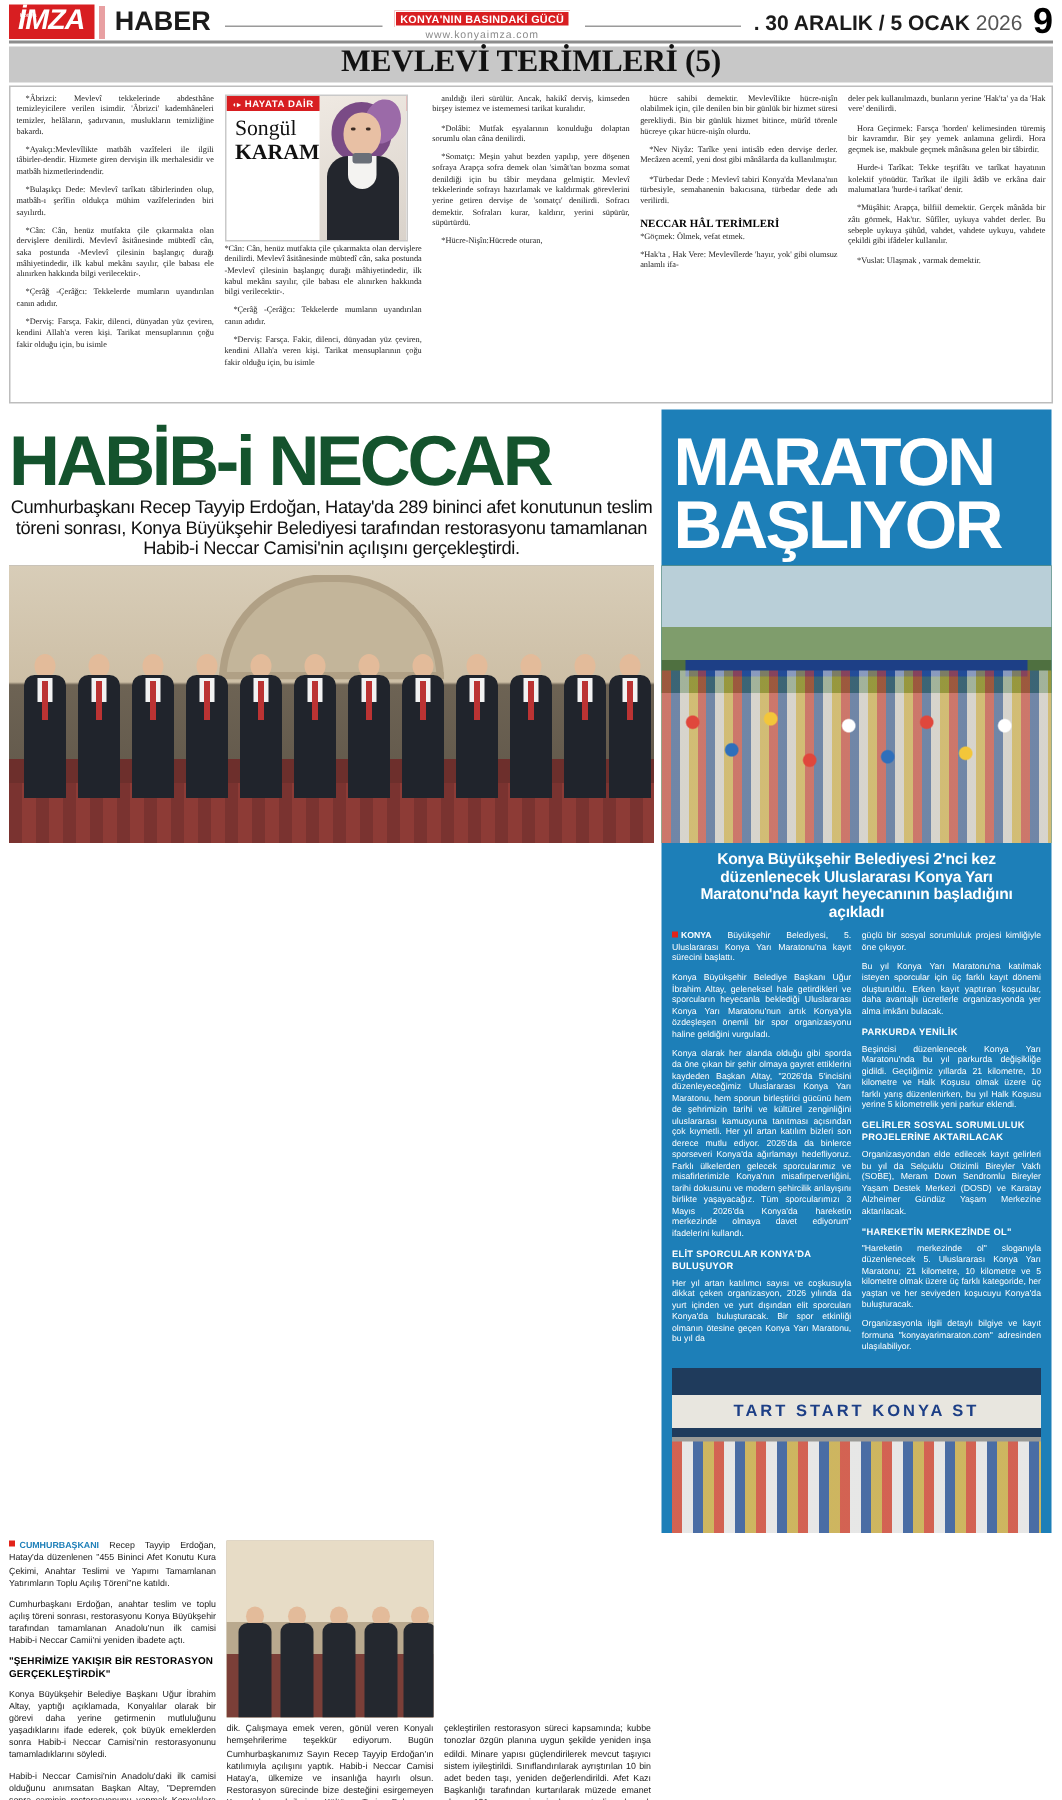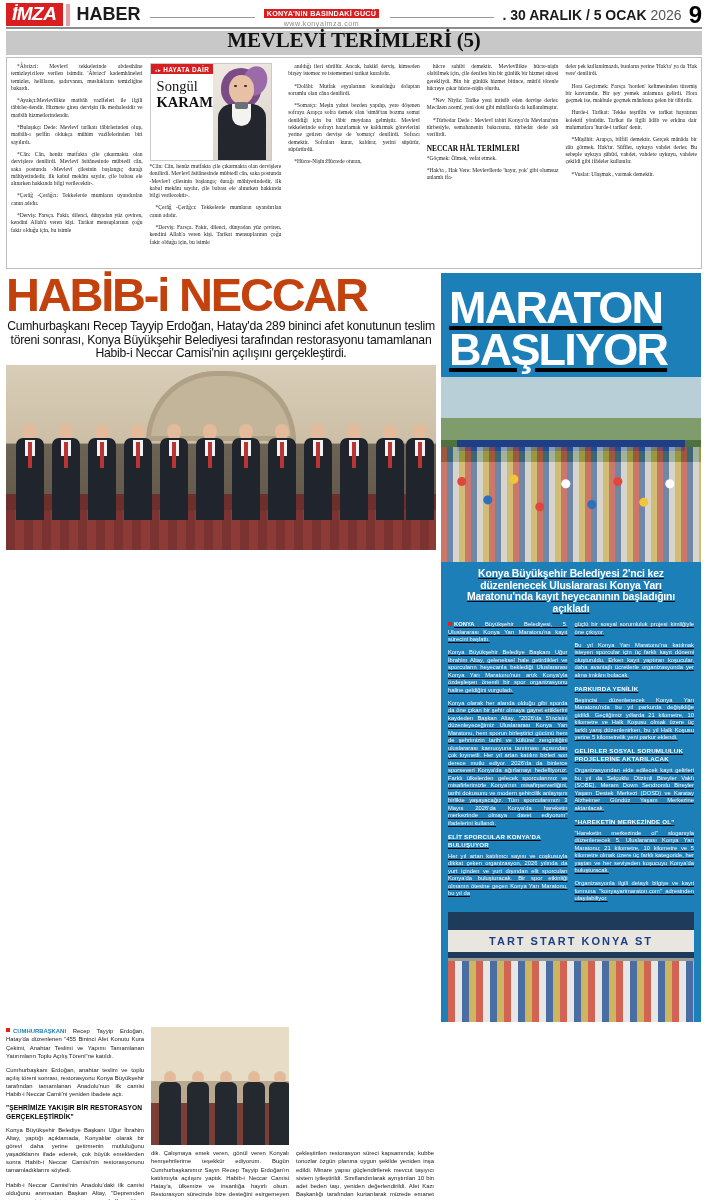--- a/index.html
+++ b/index.html
@@ -72,25 +72,25 @@
   .p-scarf2 { position:absolute; left:30px; top:2px; width:24px; height:30px; border-radius:50%; background:#9b6aa8; transform:rotate(18deg); }
   .p-face { position:absolute; left:16px; top:11px; width:25px; height:29px; border-radius:48%; background:#e8c0a4; }
   .p-eye { position:absolute; width:3px; height:1.6px; background:#3a2a22; border-radius:40%; top:21px;}
   .p-body { position:absolute; left:5px; top:40px; width:48px; height:58px; background:#23262d; border-radius:14px 14px 0 0; }
   .p-shirt { position:absolute; left:19px; top:40px; width:19px; height:22px; background:#f4f3f1; border-radius:0 0 10px 10px;}
   .p-collar { position:absolute; left:22px; top:38px; width:13px; height:7px; background:#6a6f78; border-radius:2px;}
 
   
   .mid { margin:4px 6px 0 6px; display:flex; gap:5px; }
   .left-main { width:430px; position:relative; }
-  .right-main { width:260px; position:relative; background:#1d7fb8;text-decoration:underline; }
+  .right-main { width:260px; position:relative; background:#1d7fb8; }
 
   .kicker { background:#111; color:#fff; display:inline-block;
     font-size:11.4px; font-weight:bold; padding:2px 5px 3px 5px; letter-spacing:-0.1px; }
-  .hl1 { font-size:47px; font-weight:bold; color:#c2410c; line-height:40px; letter-spacing:-2.2px; margin-top:2px;
+  .hl1 { font-size:47px; font-weight:bold; color:#14532d; line-height:40px; letter-spacing:-2.2px; margin-top:14px;
          font-family:"Liberation Sans", sans-serif; }
   .hl2 { font-size:47px; font-weight:bold; line-height:42px; letter-spacing:-2.2px; }
   .hl2 .red { color:#e01f26; }
   .hl2 .blk { color:#111; }
   .spot { font-size:12.2px; line-height:13.6px; color:#111; text-align:center; margin-top:5px; letter-spacing:-0.25px; }
 
   
   .photo { position:relative; overflow:hidden; background:#8a8274; }
   .gphoto { height:185px; margin-top:4px; }
   .gp-wall { position:absolute; inset:0; background:linear-gradient(#d8cdb8 0%, #cdbfa6 42%, #6d6354 43%, #5c5346 100%); }

